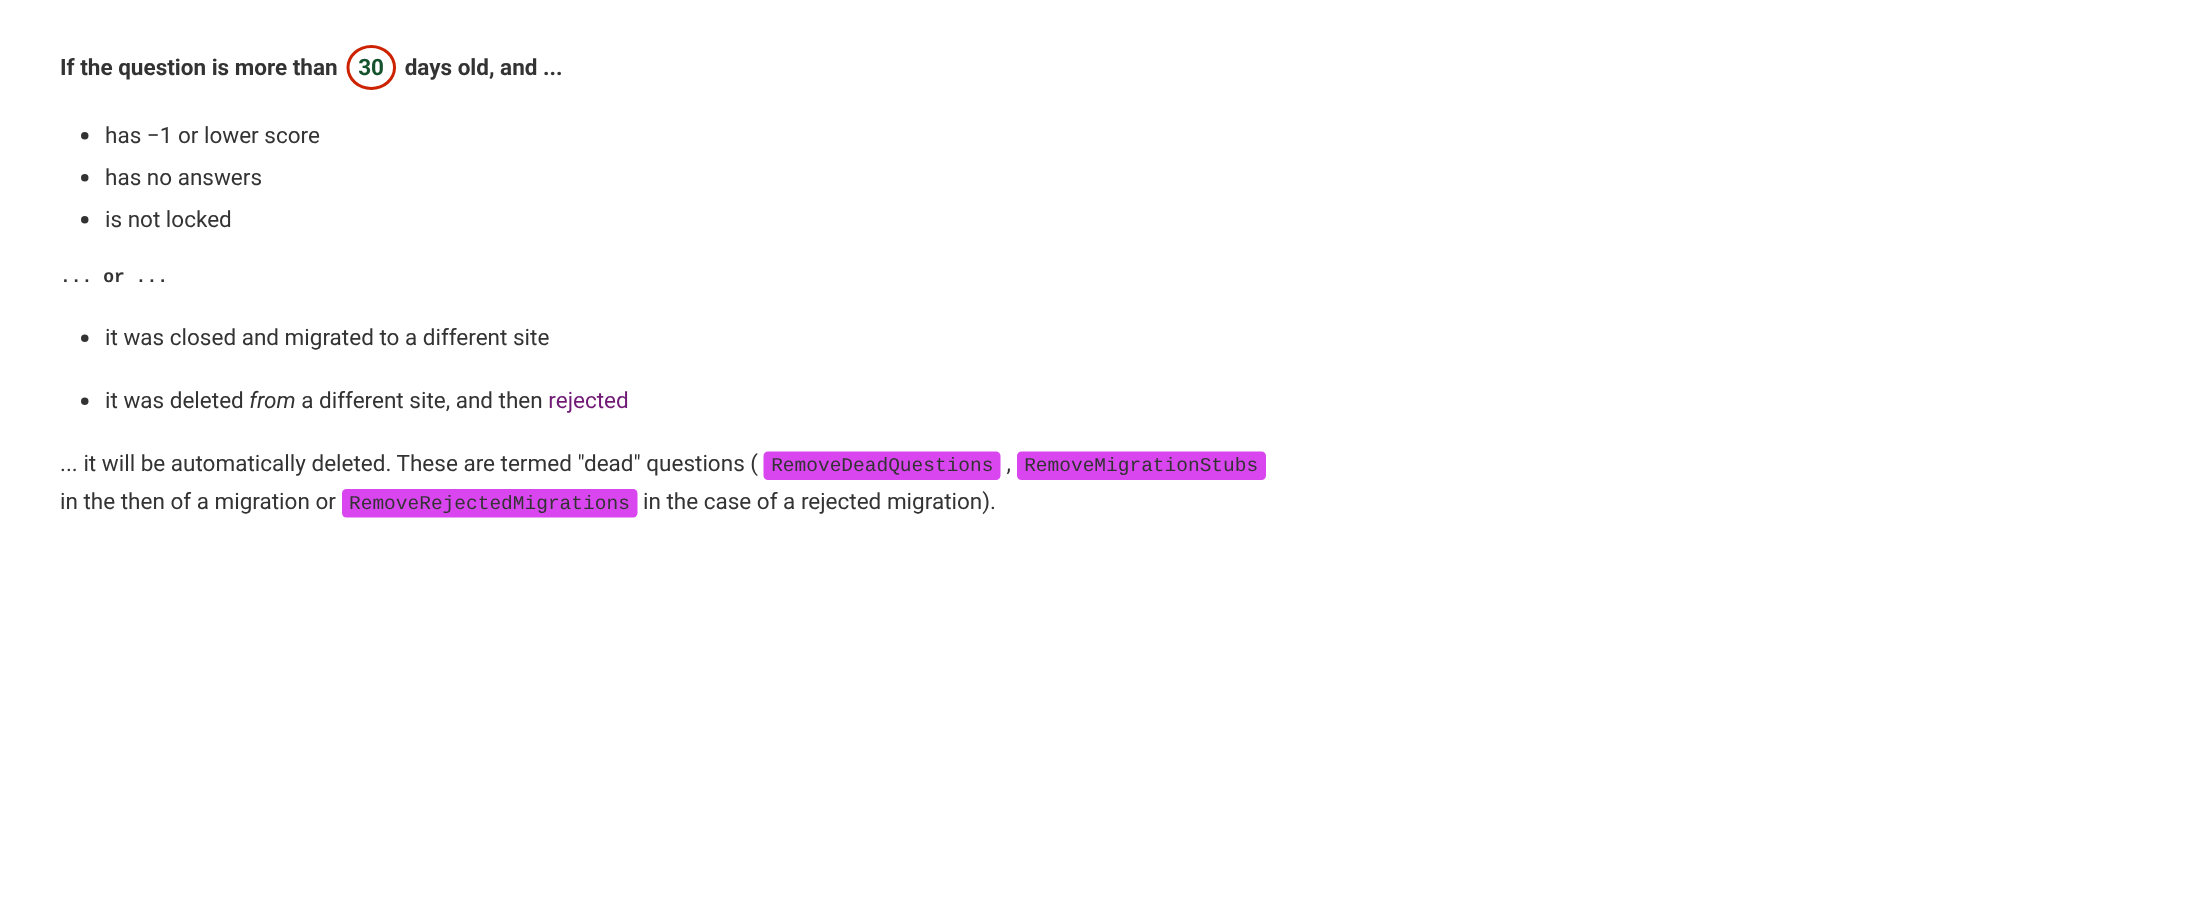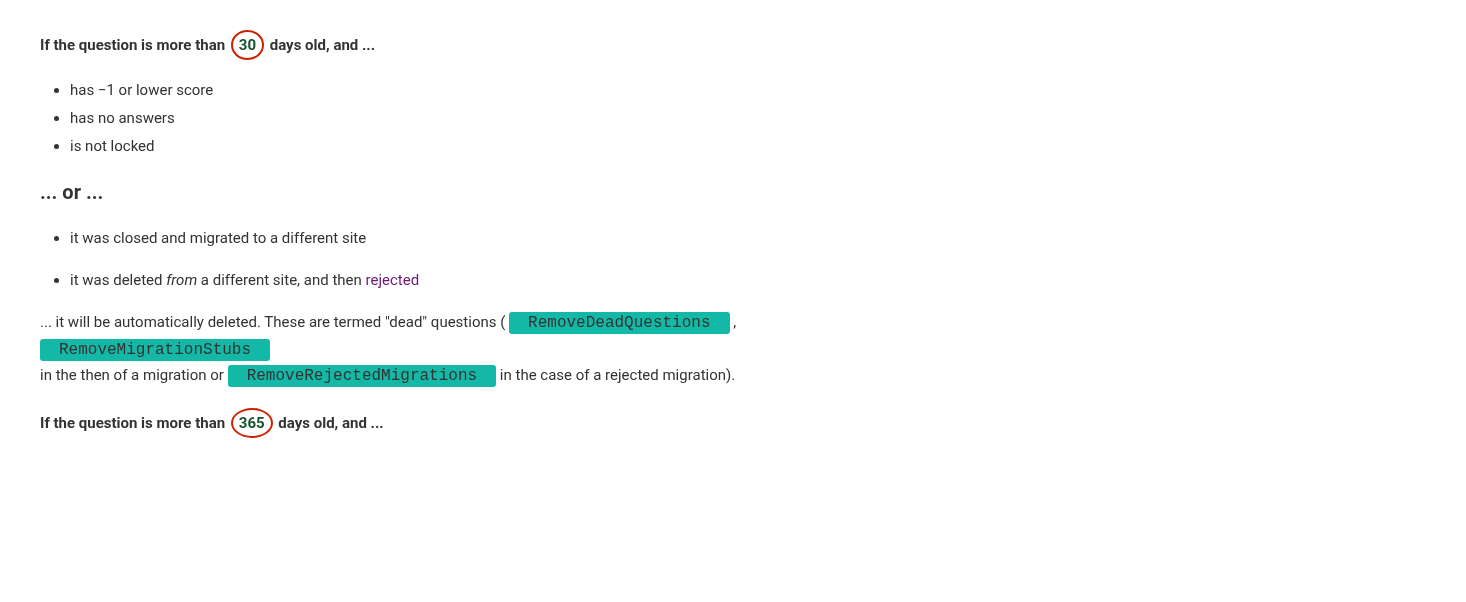--- a/index.html
+++ b/index.html
@@ -51,34 +51,35 @@
       font-style: italic;
     }
 
     .link-text {
       color: #701a75;
       text-decoration: none;
     }
 
     code {
       font-family: "Consolas", "Courier New", monospace;
-      font-size: 16px;
-      background-color: #14b8a6;
-      padding: 2px 19px;
+      font-size: 13px;
+      background-color: #d946ef;
+      padding: 2px 5px;
       border-radius: 3px;
     }
 
     .section {
       margin-bottom: 18px;
     }
 
     .or-divider {
       font-weight: bold;
-      font-size: 20px;
+      font-size: 12px;
       margin-bottom: 8px;
+      font-family: Liberation Mono, monospace;
     }
 
     .description-block {
       margin-top: 12px;
       margin-bottom: 18px;
     }
   </style>
 </head>
 <body>
 
@@ -133,21 +134,14 @@
       <code>RemoveDeadQuestions</code>
       <span>,</span>
       <code>RemoveMigrationStubs</code>
       <br>
       <span>in the then of a migration or</span>
       <code>RemoveRejectedMigrations</code>
       <span>in the case of a rejected migration).</span>
     </p>
   </div>
 
-  <div class="section">
-    <p>
-      <span class="bold-text">If the question is more than</span>
-      <span class="highlighted-number">365</span>
-      <span class="bold-text">days old, and ...</span>
-    </p>
-  </div>
 
 </div>
 
 </body></html>

